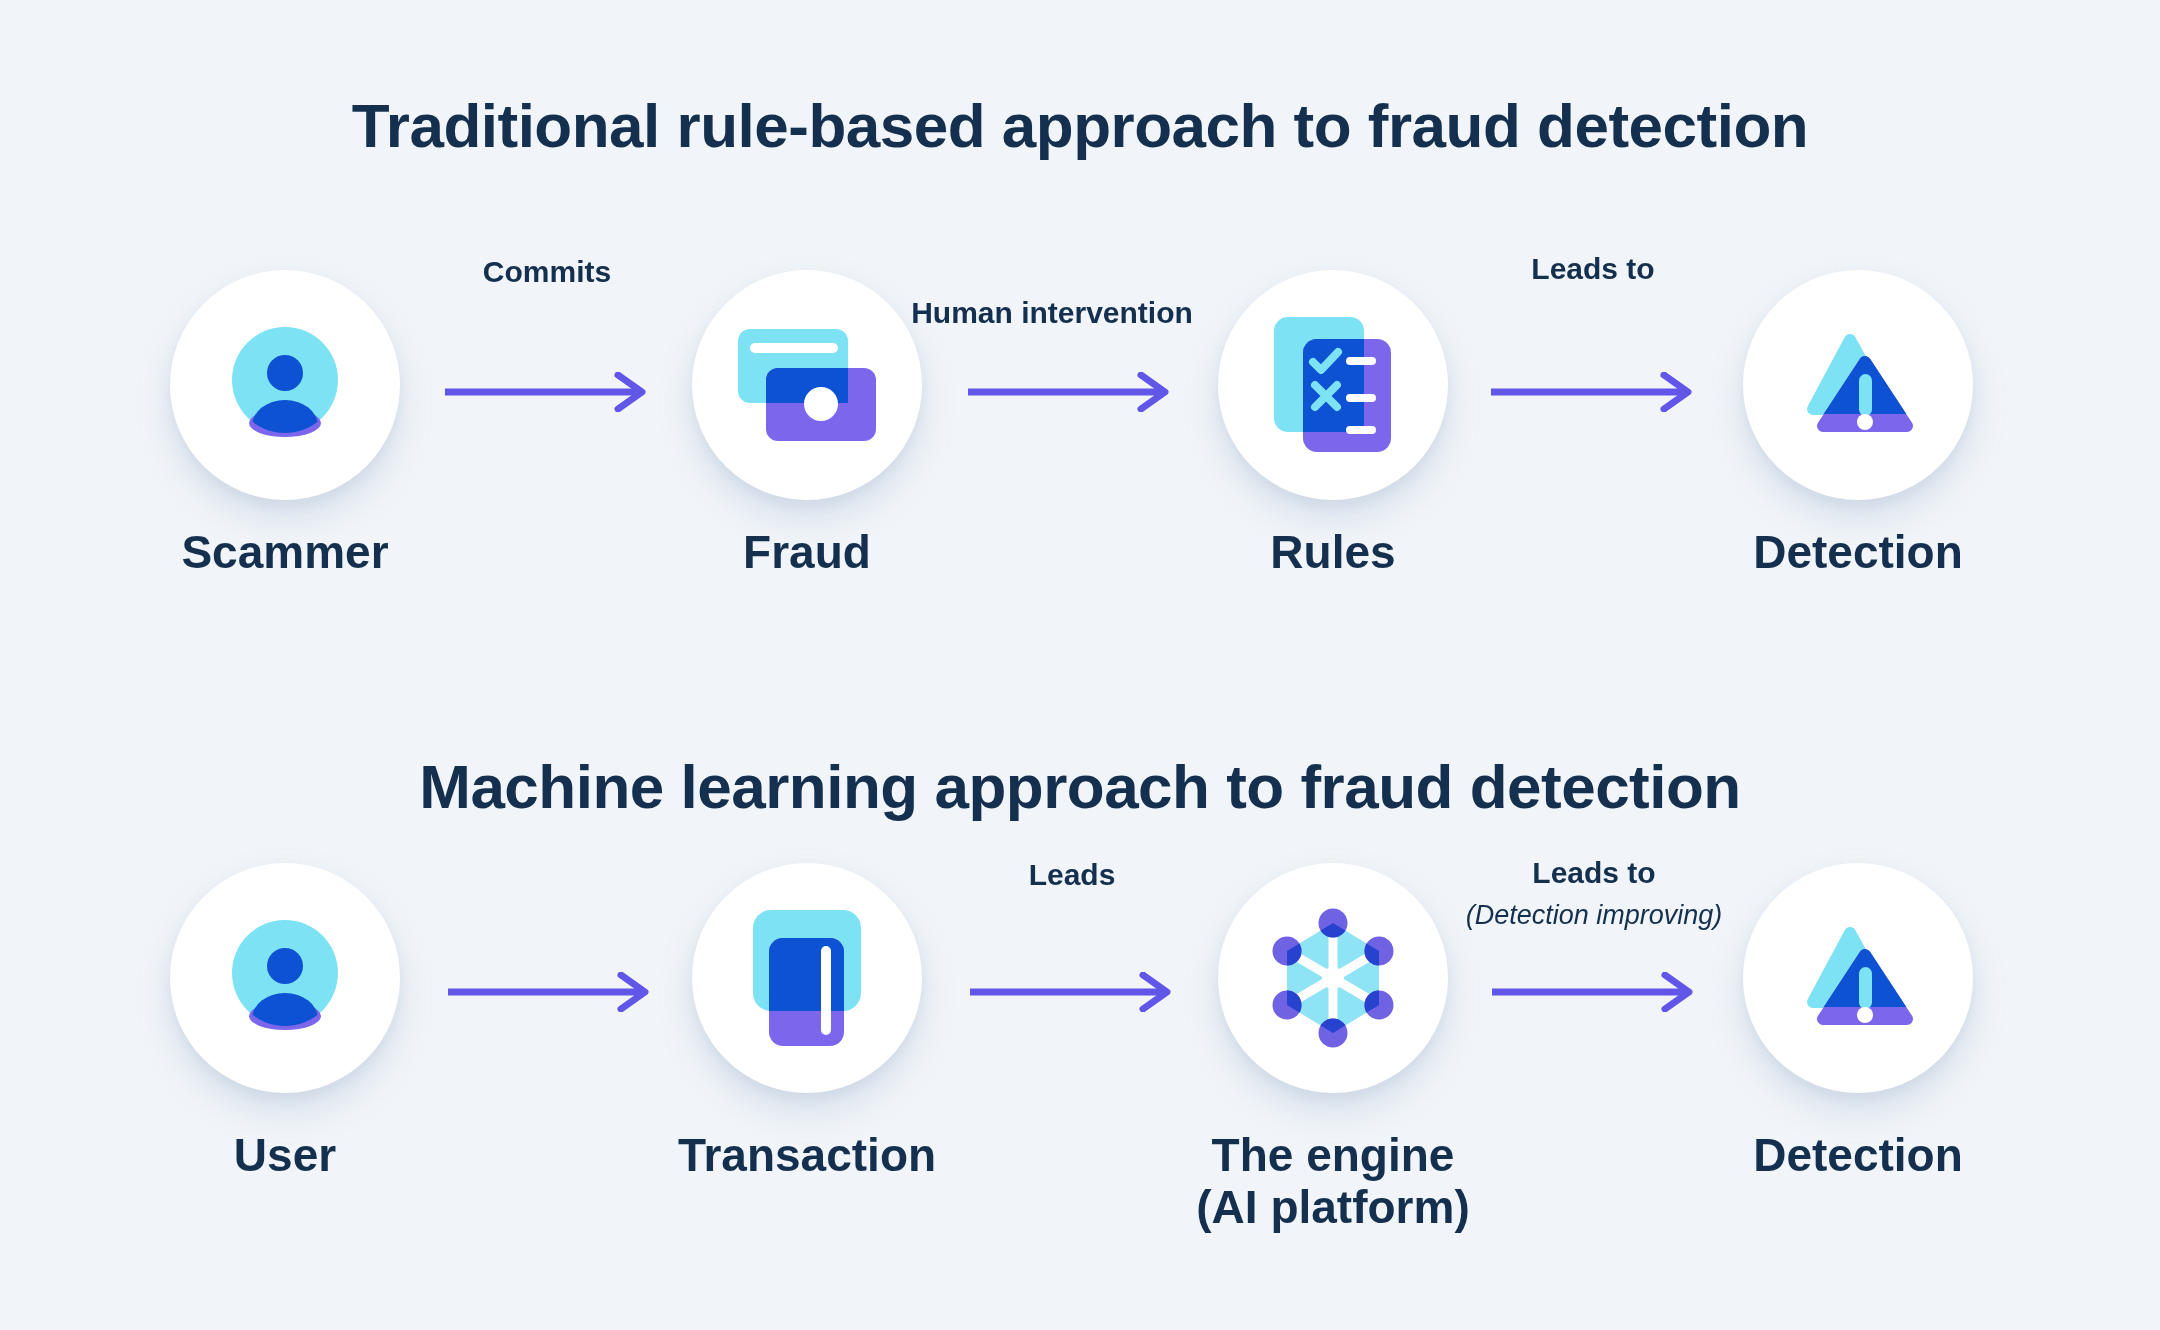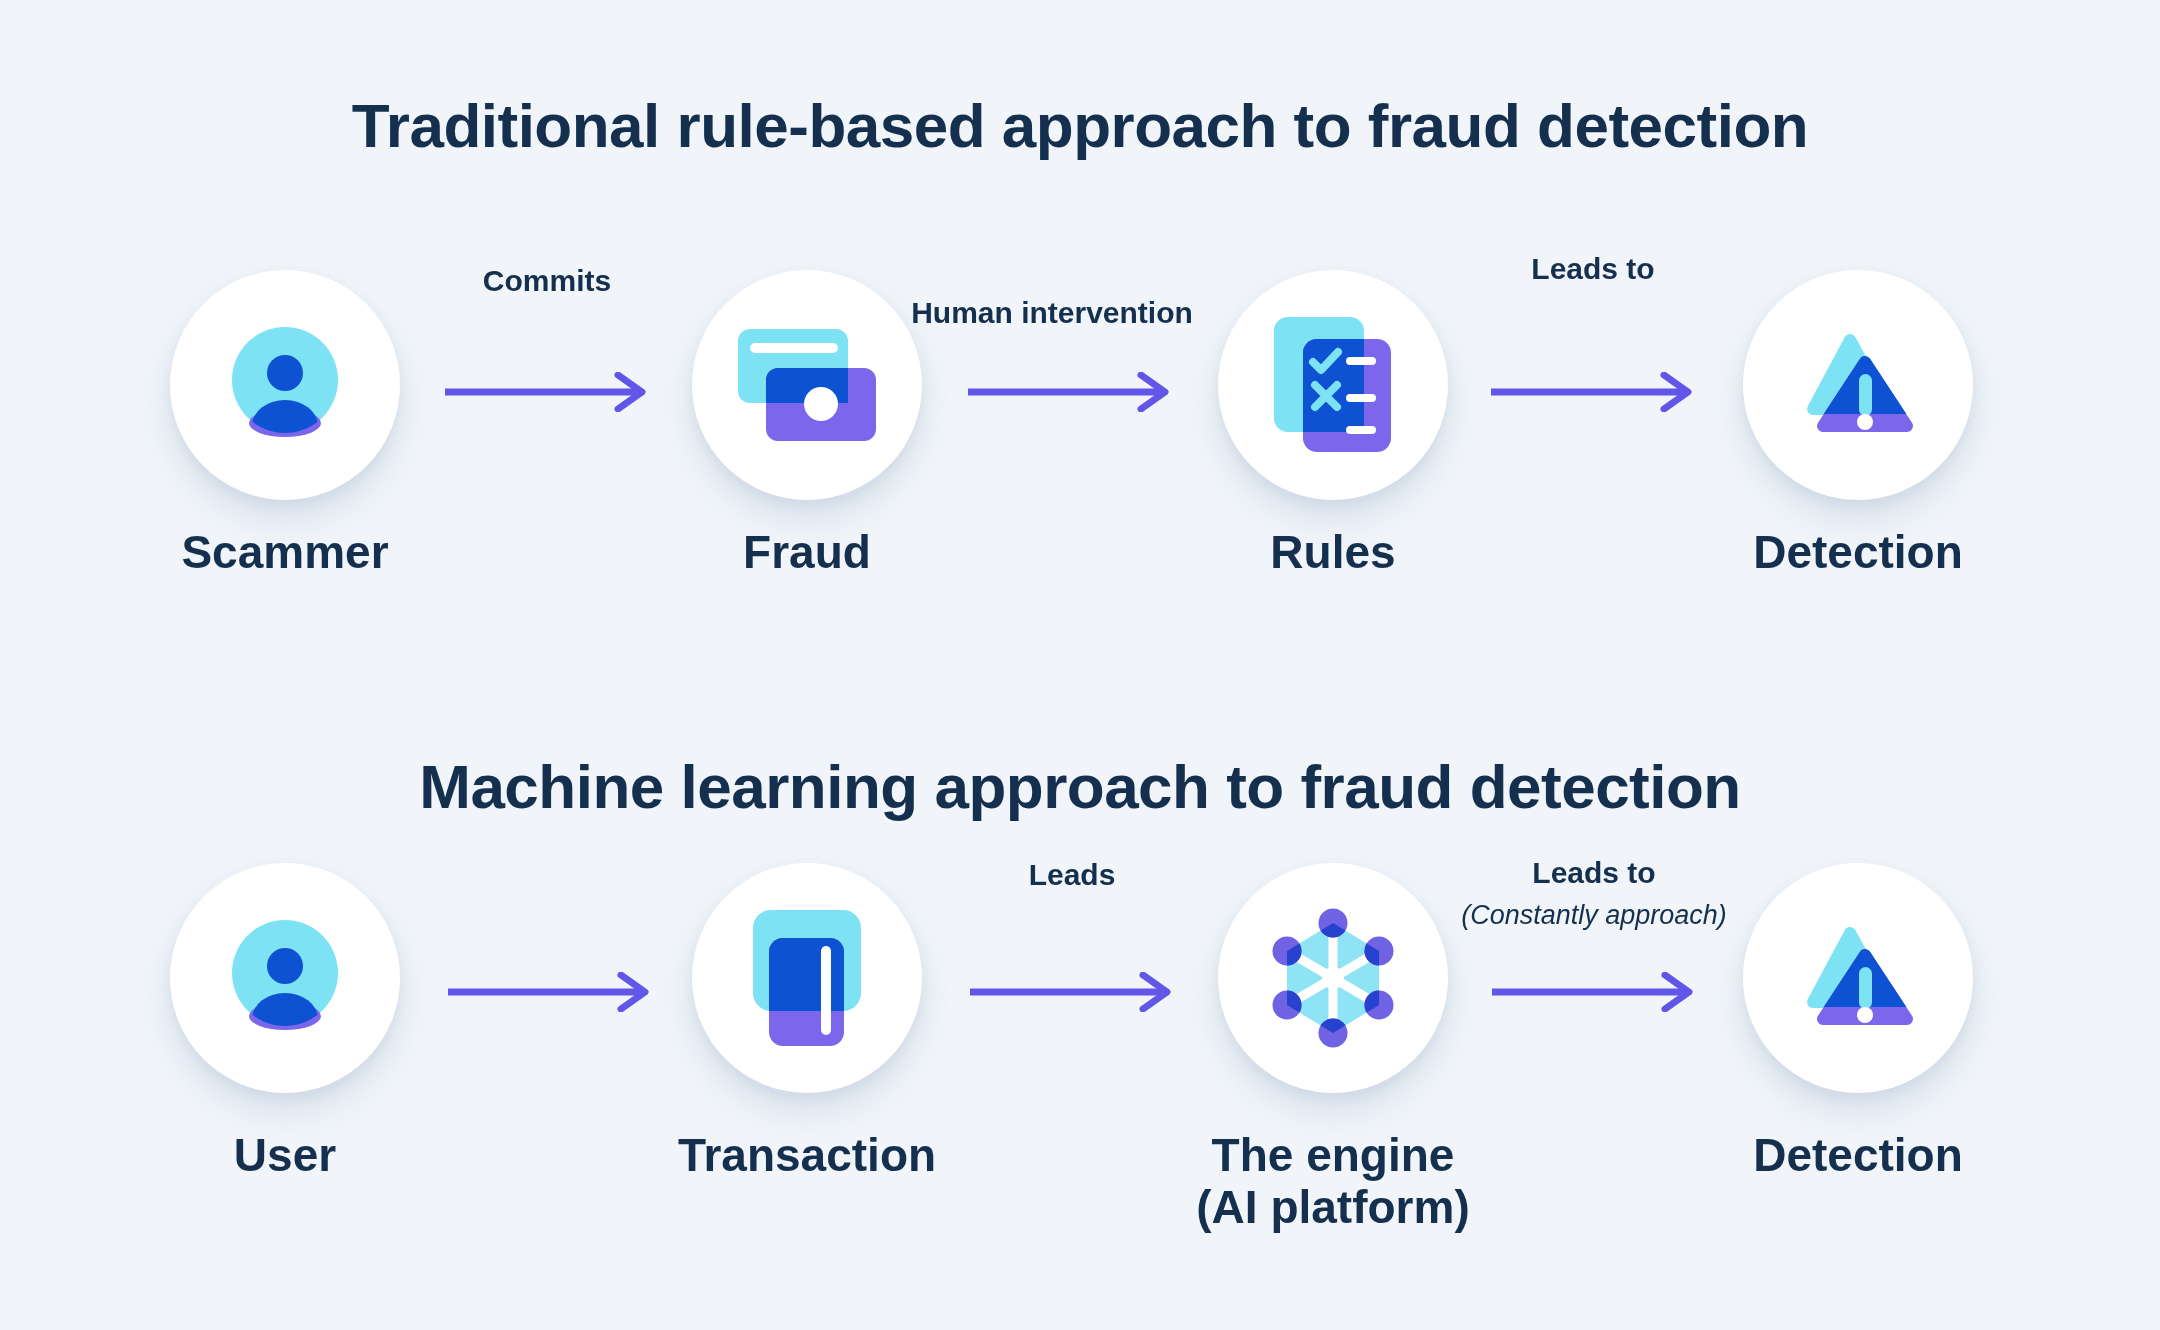--- a/index.html
+++ b/index.html
@@ -39,21 +39,21 @@
       <circle cx="75" cy="70" r="53" fill="#7DE2F4"></circle>
       <ellipse cx="75" cy="113" rx="36" ry="14" fill="#7C66EB"></ellipse>
       <g clip-path="url(#pc1)">
         <ellipse cx="75" cy="116" rx="33" ry="26" fill="#0D52D2"></ellipse>
         <circle cx="75" cy="63" r="18" fill="#0D52D2"></circle>
       </g>
     </svg>
   </div>
   <div class="node-label" style="left:135px;top:525px;">Scammer</div>
 
-  <div class="arrow-label" style="left:347px;top:264px;">Commits</div>
+  <div class="arrow-label" style="left:347px;top:255px;">Commits</div>
   <div class="arrow" style="left:442px;top:372px;">
     <svg width="210" height="40" viewBox="0 0 210 40">
       <line x1="3" y1="20" x2="194" y2="20" stroke="#6156E8" stroke-width="7"></line>
       <path d="M176,3 L200,20 L176,37" fill="none" stroke="#6156E8" stroke-width="7" stroke-linecap="round" stroke-linejoin="round"></path>
     </svg>
   </div>
 
   <div class="circle" style="left:692px;top:270px;">
     <svg width="150" height="150" viewBox="0 0 150 150">
       <rect x="6" y="19" width="110" height="74" rx="12" fill="#7DE2F4"></rect>
@@ -196,21 +196,21 @@
         <circle cx="75" cy="130" r="14.5"></circle>
           <circle cx="29" cy="102" r="14.5"></circle>
           <circle cx="29" cy="48" r="14.5"></circle>
       </g>
     </svg>
   </div>
   <div class="node-label" style="left:1183px;top:1128px;">The engine</div>
   <div class="node-label" style="left:1183px;top:1180px;">(AI platform)</div>
 
   <div class="arrow-label" style="left:1394px;top:856px;">Leads to</div>
-  <div class="arrow-sublabel" style="left:1394px;top:900px;">(Constantly approach)</div>
+  <div class="arrow-sublabel" style="left:1394px;top:900px;">(Detection improving)</div>
   <div class="arrow" style="left:1489px;top:972px;">
     <svg width="210" height="40" viewBox="0 0 210 40">
       <line x1="3" y1="20" x2="194" y2="20" stroke="#6156E8" stroke-width="7"></line>
       <path d="M176,3 L200,20 L176,37" fill="none" stroke="#6156E8" stroke-width="7" stroke-linecap="round" stroke-linejoin="round"></path>
     </svg>
   </div>
 
   <div class="circle" style="left:1743px;top:863px;">
     <svg width="150" height="150" viewBox="0 0 150 150">
       <defs>

